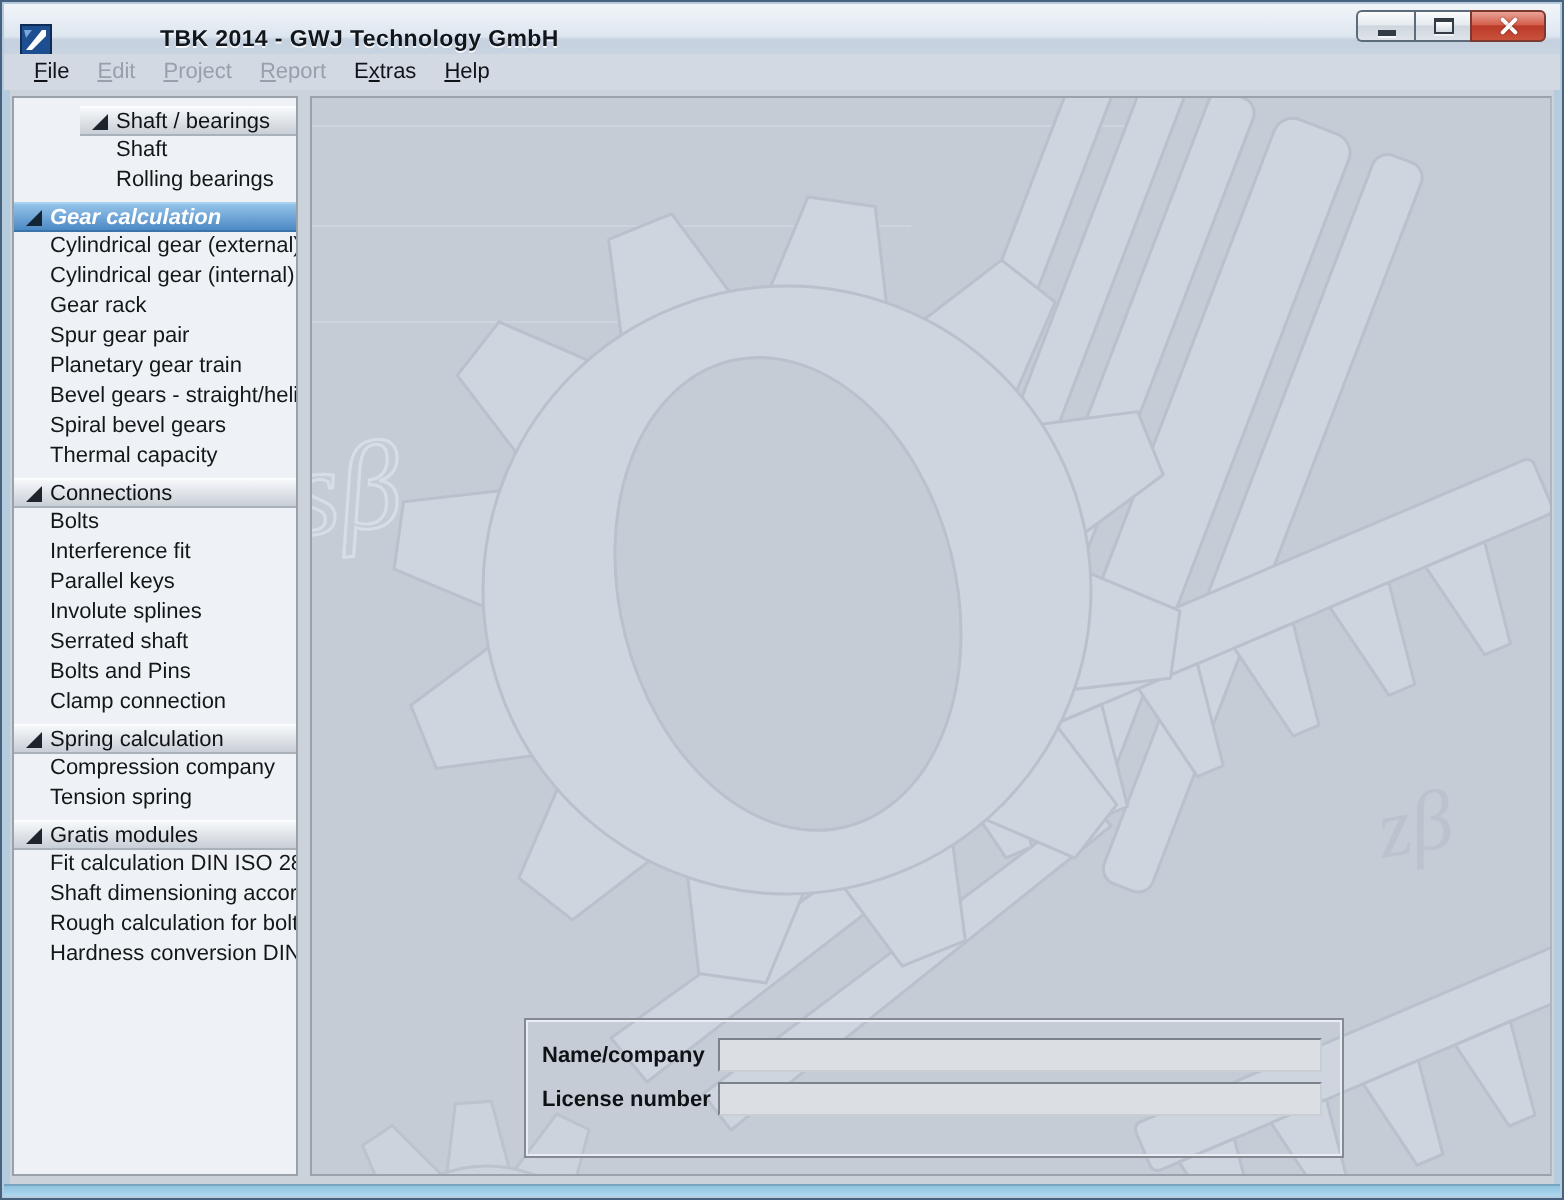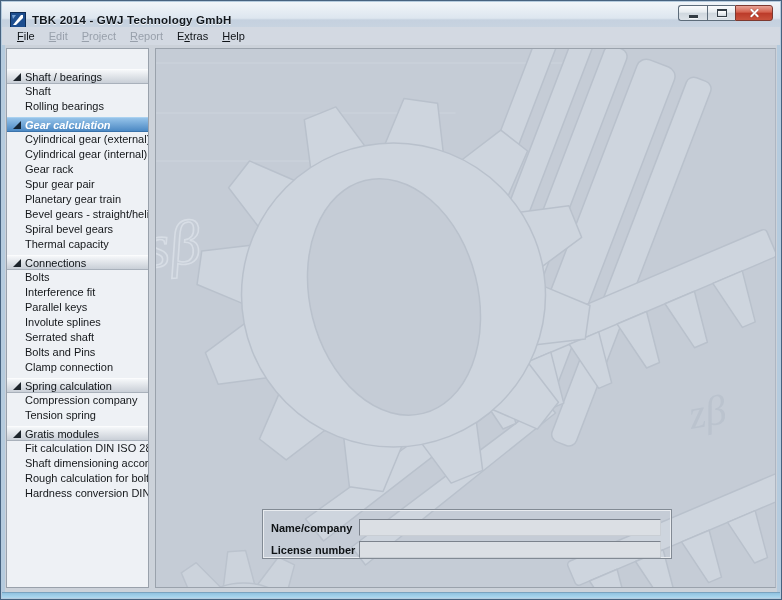--- a/index.html
+++ b/index.html
@@ -6,21 +6,21 @@
   html,body { width:782px; height:600px; overflow:hidden; }
   body { font-family:"Liberation Sans", sans-serif; font-size:11px; color:#14171a; }
 
   .window { position:absolute; inset:0; background:#b5cbde; border:1px solid #46627f; }
   .frame-bottom { position:absolute; left:1px; right:1px; bottom:1px; height:6px;
     background:linear-gradient(#8fc2e0,#aed8ef); border-top:1px solid #7aa3bf; }
 
   
   .titlebar { position:absolute; left:1px; right:1px; top:1px; height:37px;
     background:linear-gradient(#f1f5f9 0%, #dde6ef 45%, #c5d1df 50%, #ccd7e3 100%);
-    border-bottom:1px solid #aab6c3; display:flex; align-items:center; padding-left:8px; }
+    border-bottom:1px solid #aab6c3; display:flex; align-items:center; padding-left:8px;gap:48px; }
   .app-icon { width:16px; height:16px; margin-right:6px; display:inline-block; }
   .title-text { font-size:11.5px; font-weight:700; color:#10161c; letter-spacing:.2px;
     text-shadow:0 1px 0 rgba(255,255,255,.8); }
   .win-controls { position:absolute; right:7px; top:3px; display:flex; }
   .wbtn { height:16px; border:1px solid #5d6c7a; border-right-width:0;
     background:linear-gradient(#fbfcfd 0%, #e6ebef 45%, #cfd7de 50%, #dde3e9 100%);
     display:flex; align-items:center; justify-content:center; }
   .wbtn.min { width:29px; border-radius:3px 0 0 3px; }
   .wbtn.max { width:28px; }
   .wbtn.close { width:38px; border-radius:0 3px 3px 0; border:1px solid #7c3930;
@@ -43,21 +43,21 @@
   .menu-item u { text-underline-offset:1px; }
   .menu-item.disabled { color:#98a0ab; }
 
   
   .app { position:absolute; left:4px; right:4px; top:44px; bottom:7px; background:#ccd2da; }
 
   
   .sidebar { position:absolute; left:1px; top:3px; bottom:4px; width:143px;
     background:#eef1f5; border:1px solid #99a1ab; overflow:hidden; }
   .section { margin-top:3px; }
-  .section:first-child { margin-top:20px; }
+  .section:first-child { margin-top:4px;padding-left:33px; }
   .side-header { height:15px; display:flex; align-items:center; padding-left:6px;
     background:linear-gradient(#f6f8fa, #c9cfd7); border-top:1px solid #fbfcfd;
     border-bottom:1px solid #a9b1bb; color:#101418; }
   .side-header.selected { background:linear-gradient(#95c3e9, #4c89c4);
     border-top:1px solid #a9d1f0; border-bottom:1px solid #3b73ab;
     color:#ffffff; font-weight:700;font-style:italic; }
   .tri { width:0; height:0; border-left:8px solid transparent;
     border-bottom:8px solid #1d242b; margin-right:4px; flex:0 0 auto; }
   .side-header.selected .tri { border-bottom-color:#132435; }
   .side-item { height:15px; line-height:15px; padding-left:18px; white-space:nowrap;
@@ -68,21 +68,21 @@
     background:#c5ccd6; border:1px solid #9aa2ac; border-right-color:#aeb6c2; overflow:hidden; }
   .watermark { position:absolute; inset:0; width:100%; height:100%; }
   .wm-fill { fill:#ced5de; stroke:#b9c1cc; stroke-width:1.5; stroke-linejoin:round; }
   .wm-bore { fill:#c5ccd6; stroke:#b9c1cc; stroke-width:1.5; }
   .wm-line { stroke:#cdd4dd; stroke-width:1; }
   .wm-text-left { font:italic 62px "Liberation Serif", serif; fill:none;
     stroke:#d7dde5; stroke-width:1.6; }
   .wm-text-right { font:italic 42px "Liberation Serif", serif; fill:#b7c0cc; opacity:.7; }
 
   
-  .reg-panel { position:absolute; left:106px; top:460px; width:410px; height:50px;
+  .reg-panel { position:absolute; left:106px; top:460px; width:410px; height:70px;
     border:1px solid #828a94; box-shadow:inset 0 0 0 1px #e9ecf0;
     padding:9px 0 0 8px; }
   .reg-row { display:flex; align-items:center; height:17px; margin-bottom:5px; }
   .reg-label { width:88px; font-weight:700; color:#0e1215; }
   .reg-input { width:302px; height:17px; background:#dbdfe4;
     border:1px solid; border-color:#7b828c #c9ced4 #c9ced4 #7b828c;
     font-family:"Liberation Sans", sans-serif; font-size:11px; padding:0 3px; }
 </style>
 </head>
 <body>

